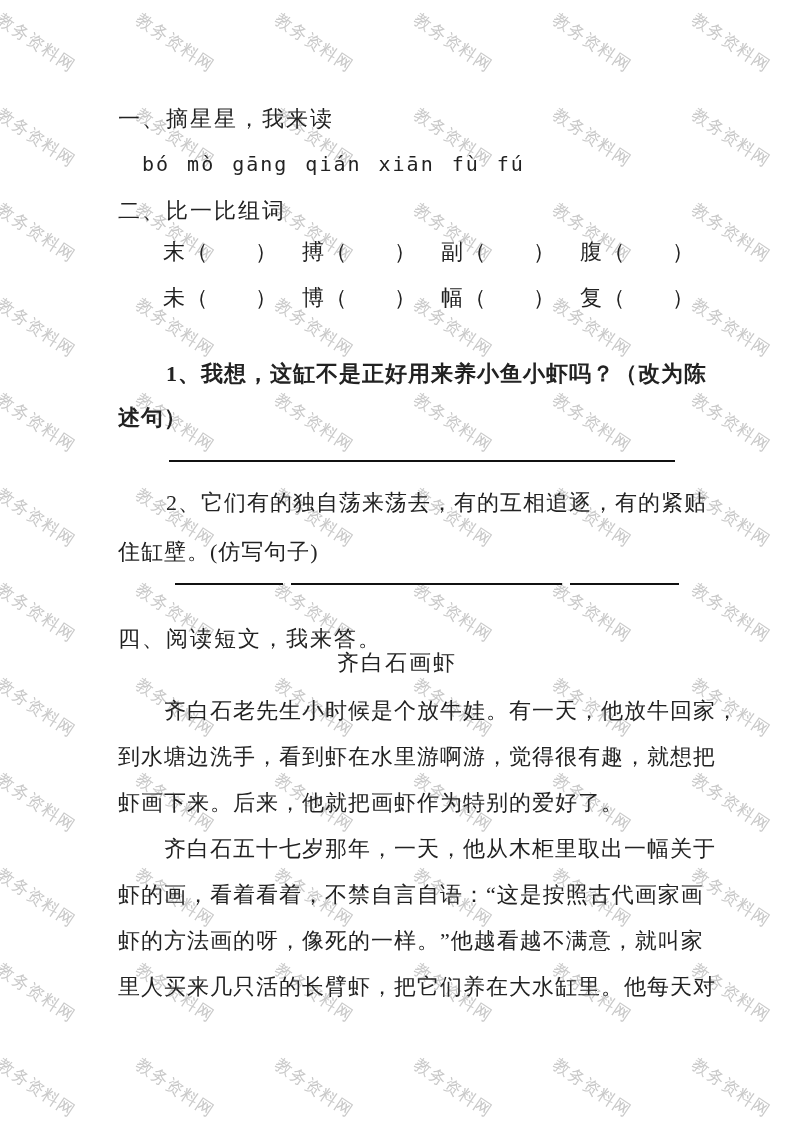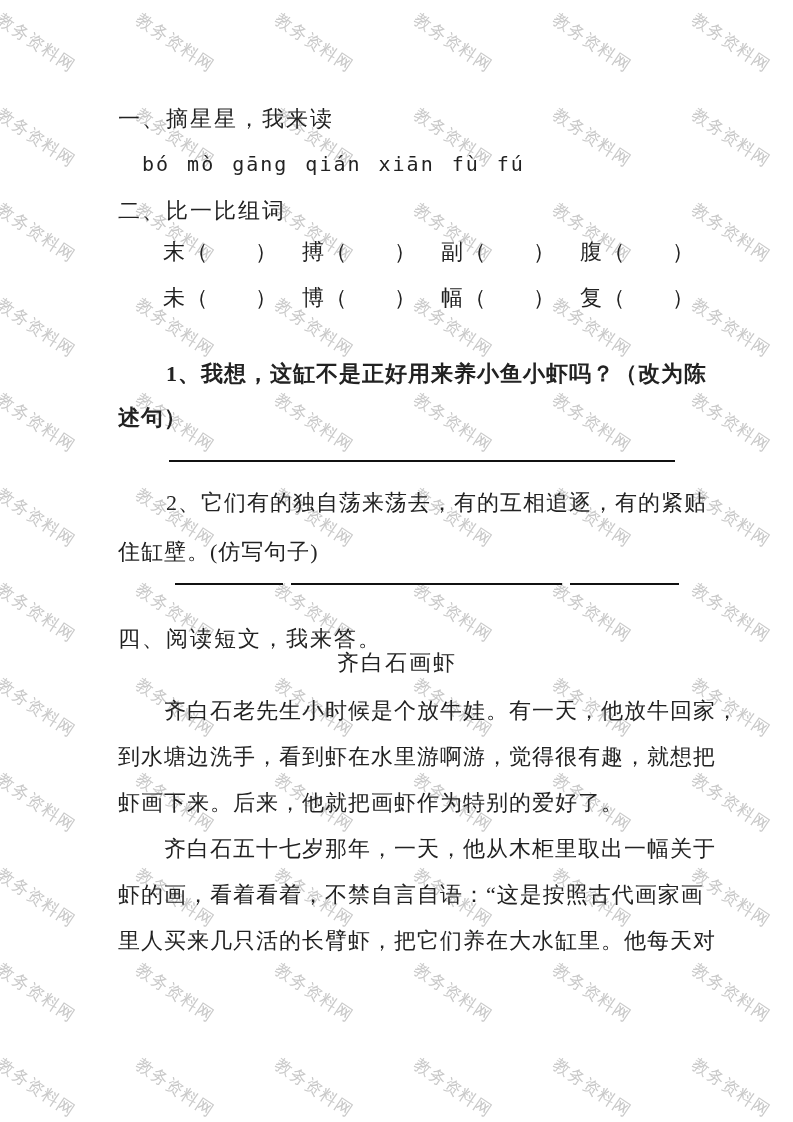--- a/index.html
+++ b/index.html
@@ -207,15 +207,16 @@
 
   <div class="abs textblock para p1">
     <div class="line pindent">齐白石老先生小时候是个放牛娃。有一天，他放牛回家，</div>
     <div class="line">到水塘边洗手，看到虾在水里游啊游，觉得很有趣，就想把</div>
     <div class="line">虾画下来。后来，他就把画虾作为特别的爱好了。</div>
   </div>
 
   <div class="abs textblock para p2">
     <div class="line pindent">齐白石五十七岁那年，一天，他从木柜里取出一幅关于</div>
     <div class="line">虾的画，看着看着，不禁自言自语：“这是按照古代画家画</div>
+    <div class="line">虾的方法画的呀，像死的一样。”他越看越不满意，就叫家</div>
     <div class="line">里人买来几只活的长臂虾，把它们养在大水缸里。他每天对</div>
   </div>
 </div>
 
 </body></html>

